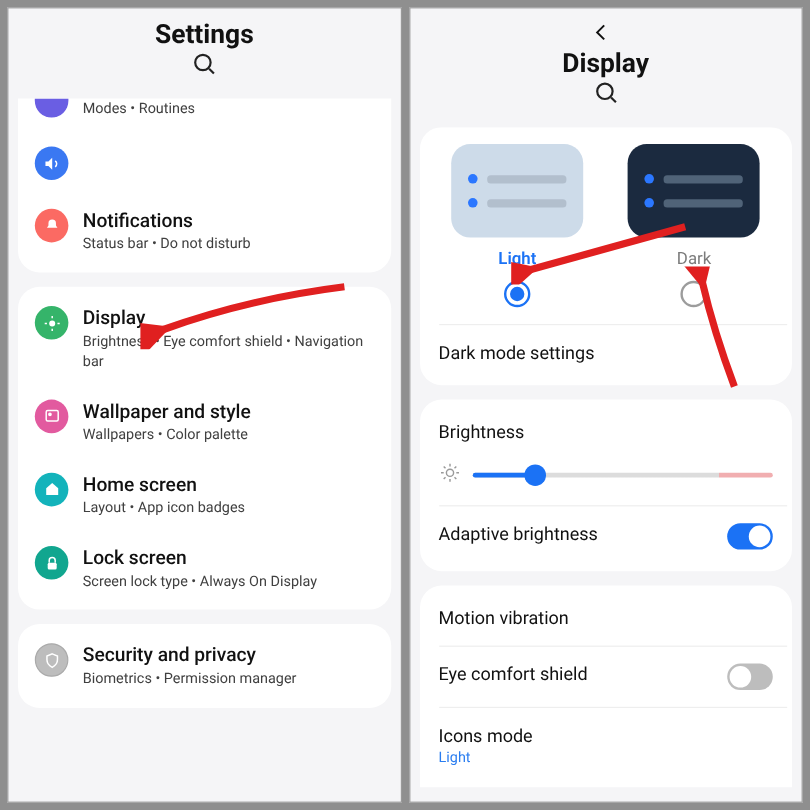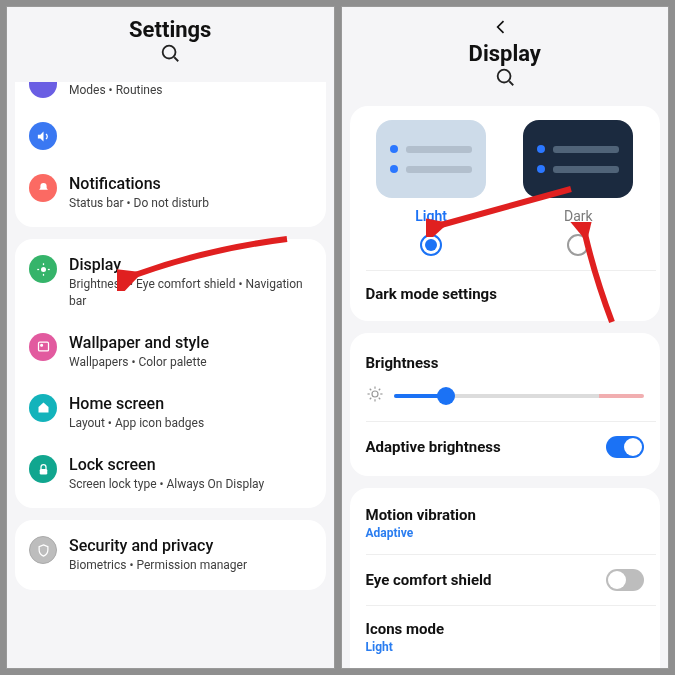--- a/index.html
+++ b/index.html
@@ -92,22 +92,22 @@
     border: 2px solid #1b72f5; margin-top: 10px;
     position: relative;
   }
   .radio.checked::after {
     content:""; position:absolute; inset:3px; border-radius:50%; background:#1b72f5;
   }
   .radio.unchecked { border-color: #9c9c9c; }
   .thin-sep { height: 1px; background: #eee; margin: 0 4px 0 16px; }
   
   .drow {
-    display:flex; align-items:center; justify-content:space-between;
-    padding: 14px 16px; min-height: 44px; font-weight: bold;
+    display:flex; align-items:flex-start; justify-content:space-between;
+    padding: 14px 16px; min-height: 44px;
   }
   .drow-main { font-size: 15px; color: #111; }
   .drow-sub  { font-size: 12px; color: #2a7df0; margin-top: 2px; }
   
   .slider-row { display:flex; align-items:center; gap:10px; padding: 4px 16px 14px 16px; }
   .sun-icn { color:#9a9a9a; }
   .track { flex:1; height: 4px; position: relative; border-radius: 3px;
            background: linear-gradient(to right, #dcdcdc 0%, #dcdcdc 82%, #f1aeb0 82%, #f1aeb0 100%); }
   .fill { position:absolute; left:0; top:0; bottom:0; width: 21%; background:#1b72f5; border-radius:3px; }
   .thumb { position:absolute; top:50%; left:21%; transform:translate(-50%,-50%);
@@ -327,21 +327,20 @@
       <div class="drow">
         <div class="drow-main">Adaptive brightness</div>
         <div class="switch on"></div>
       </div>
     </div>
 
     <div class="card" style="margin-bottom:0;border-bottom-left-radius:0;border-bottom-right-radius:0;">
       <div class="drow">
         <div>
           <div class="drow-main">Motion vibration</div>
-          <div class="drow-sub">Adaptive</div>
         </div>
       </div>
       <div class="thin-sep"></div>
       <div class="drow">
         <div class="drow-main">Eye comfort shield</div>
         <div class="switch off"></div>
       </div>
       <div class="thin-sep"></div>
       <div class="drow">
         <div>

